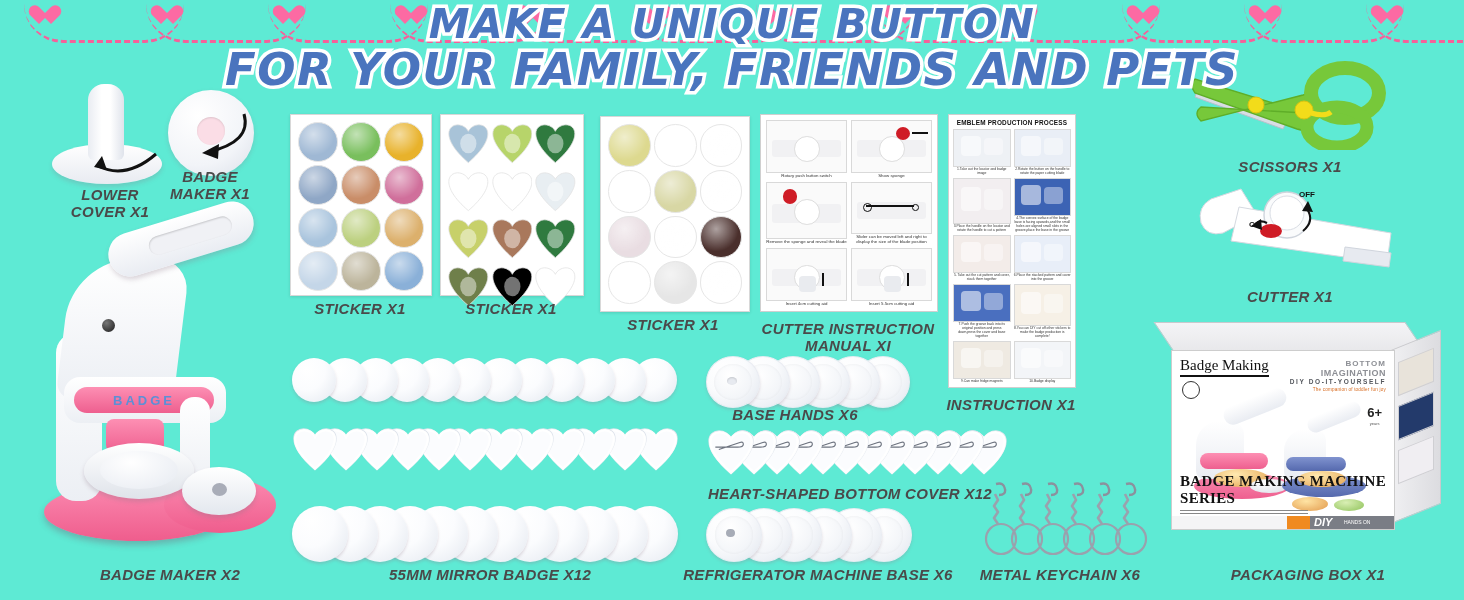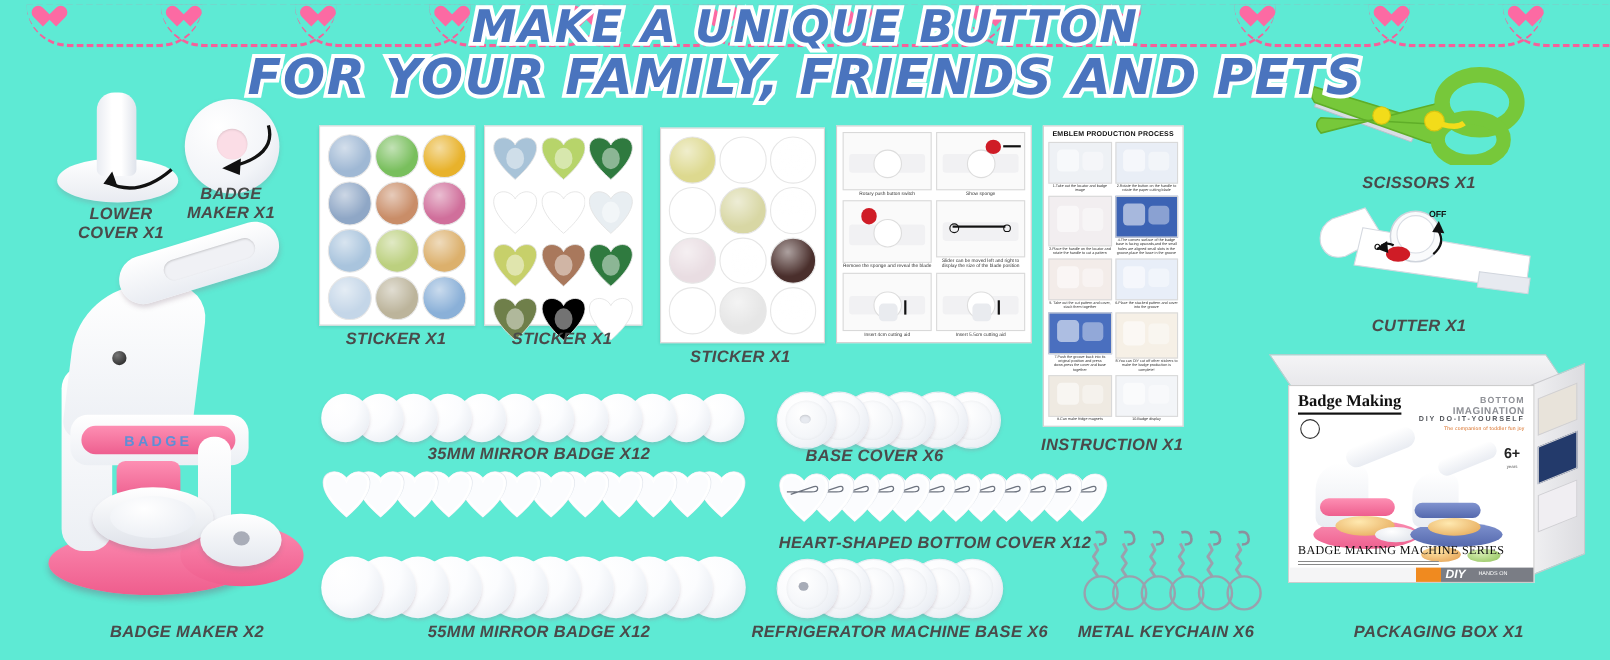--- a/index.html
+++ b/index.html
@@ -323,20 +323,22 @@
           <div class="pcell" style="flex: 1 1 0%; background: rgb(250, 250, 250);">
             <div style="position: absolute; left: 6%; top: 38%; width: 88%; height: 34%; background: rgb(241, 241, 243); border-radius: 3px;"></div>
             <div style="position: absolute; left: 34%; top: 30%; width: 30%; aspect-ratio: 1 / 1; border-radius: 50%; background: rgb(255, 255, 255); border: 1px solid rgb(221, 221, 221);"></div>
             <div style="position: absolute; left: 40%; top: 52%; width: 22%; height: 32%; border-radius: 4px; background: rgb(233, 235, 239);"></div>
             <div style="position: absolute; left: 70%; top: 46%; width: 2px; height: 26%; background: rgb(17, 17, 17);"></div>
           </div>
           <div class="pcap">Insert 5.5cm cutting aid</div>
         </div>
       </div>
     </div>
+  <div class="cap" style="left:755px;top:320px;width:186px;">CUTTER INSTRUCTION
+MANUAL XI</div>
 
   <div class="panelbox" id="instposter" style="left:948px;top:114px;width:126px;height:272px;">
     <div style="text-align:center;font-size:6.4px;font-weight:bold;color:#111;padding-top:4px;
                 letter-spacing:.2px;font-family:'Liberation Sans',sans-serif;">EMBLEM PRODUCTION PROCESS</div>
     <div class="pgrid" id="instgrid" style="left:4px;top:14px;right:4px;bottom:4px;grid-template-columns:1fr 1fr;gap:3px;">
         <div style="display: flex; flex-direction: column;">
           <div class="pcell" style="flex: 1 1 0%; min-height: 30px; background: rgb(238, 241, 245);">
             <div style="position: absolute; left: 12%; top: 18%; width: 36%; height: 54%; border-radius: 4px; background: rgba(255, 255, 255, 0.55);"></div>
             <div style="position: absolute; left: 54%; top: 22%; width: 34%; height: 48%; border-radius: 4px; background: rgba(255, 255, 255, 0.4);"></div>
           </div>
@@ -452,21 +454,20 @@
       <div class="it circlebadge" style="left: 248px; top: 0px; width: 44px; height: 44px; z-index: 4;"></div>
       <div class="it circlebadge" style="left: 217px; top: 0px; width: 44px; height: 44px; z-index: 5;"></div>
       <div class="it circlebadge" style="left: 186px; top: 0px; width: 44px; height: 44px; z-index: 6;"></div>
       <div class="it circlebadge" style="left: 155px; top: 0px; width: 44px; height: 44px; z-index: 7;"></div>
       <div class="it circlebadge" style="left: 124px; top: 0px; width: 44px; height: 44px; z-index: 8;"></div>
       <div class="it circlebadge" style="left: 93px; top: 0px; width: 44px; height: 44px; z-index: 9;"></div>
       <div class="it circlebadge" style="left: 62px; top: 0px; width: 44px; height: 44px; z-index: 10;"></div>
       <div class="it circlebadge" style="left: 31px; top: 0px; width: 44px; height: 44px; z-index: 11;"></div>
       <div class="it circlebadge" style="left: 0px; top: 0px; width: 44px; height: 44px; z-index: 12;"></div>
     </div>
-  <div class="cap" style="left:330px;top:404px;width:320px;">35MM MIRROR BADGE X12</div>
 
   <div class="row" id="rowlove" style="left:292px;top:428px;width:400px;height:46px;">
       <div class="it" style="left: 341px; top: 0px; width: 46px; height: 44px; z-index: 1;"><svg viewBox="0 0 100 100" width="100%" height="100%">
           <defs></defs>
           <path d="M50,95 C14,64 2,40 2,24 C2,9 13,2 24,2 C35,2 46,9 50,18 C54,9 65,2 76,2 C87,2 98,9 98,24 C98,40 86,64 50,95 Z" fill="#fbfcfe" stroke="#dfe4ec" stroke-width="2.5"></path>
           <path d="M50,95 C14,64 2,40 2,24 C2,9 13,2 24,2 C35,2 46,9 50,18 C54,9 65,2 76,2 C87,2 98,9 98,24 C98,40 86,64 50,95 Z" fill="none" stroke="rgba(255,255,255,.9)" stroke-width="6" transform="translate(3,3) scale(.94)"></path>
         </svg></div>
       <div class="it" style="left: 310px; top: 0px; width: 46px; height: 44px; z-index: 2;"><svg viewBox="0 0 100 100" width="100%" height="100%">
           <defs></defs>
           <path d="M50,95 C14,64 2,40 2,24 C2,9 13,2 24,2 C35,2 46,9 50,18 C54,9 65,2 76,2 C87,2 98,9 98,24 C98,40 86,64 50,95 Z" fill="#fbfcfe" stroke="#dfe4ec" stroke-width="2.5"></path>
@@ -554,21 +555,21 @@
         <div style="position: absolute; left: 14%; top: 14%; width: 72%; height: 72%; border-radius: 50%; background: radial-gradient(at 40% 32%, rgb(255, 255, 255), rgb(238, 241, 246)); box-shadow: rgba(0, 0, 0, 0.06) 0px 0px 3px inset;"></div>
       </div>
       <div class="it" style="left: 30px; top: 0px; width: 52px; height: 50px; border-radius: 50%; z-index: 5; background: radial-gradient(at 34% 26%, rgb(255, 255, 255) 0%, rgb(250, 251, 253) 44%, rgb(237, 240, 245) 74%, rgb(224, 229, 237) 100%); box-shadow: rgba(150, 130, 145, 0.28) 0px 2px 3px; border: 1px solid rgb(233, 236, 242);">
         <div style="position: absolute; left: 14%; top: 14%; width: 72%; height: 72%; border-radius: 50%; background: radial-gradient(at 40% 32%, rgb(255, 255, 255), rgb(238, 241, 246)); box-shadow: rgba(0, 0, 0, 0.06) 0px 0px 3px inset;"></div>
       </div>
       <div class="it" style="left: 0px; top: 0px; width: 52px; height: 50px; border-radius: 50%; z-index: 6; background: radial-gradient(at 34% 26%, rgb(255, 255, 255) 0%, rgb(250, 251, 253) 44%, rgb(237, 240, 245) 74%, rgb(224, 229, 237) 100%); box-shadow: rgba(150, 130, 145, 0.28) 0px 2px 3px; border: 1px solid rgb(233, 236, 242);">
         <div style="position: absolute; left: 14%; top: 14%; width: 72%; height: 72%; border-radius: 50%; background: radial-gradient(at 40% 32%, rgb(255, 255, 255), rgb(238, 241, 246)); box-shadow: rgba(0, 0, 0, 0.06) 0px 0px 3px inset;"></div>
         <div style="position: absolute; left: 38%; top: 40%; width: 20%; height: 16%; border-radius: 50%; background: rgb(231, 234, 240); box-shadow: rgba(0, 0, 0, 0.15) 0px 1px 2px inset;"></div>
       </div>
     </div>
-  <div class="cap" style="left:700px;top:406px;width:190px;">BASE COVER X6</div>
+  <div class="cap" style="left:700px;top:406px;width:190px;">BASE HANDS X6</div>
 
   <div class="row" id="rowheart" style="left:706px;top:430px;width:288px;height:48px;">
       <div class="it" style="left: 253px; top: 0px; width: 50px; height: 46px; z-index: 1;"><svg viewBox="0 0 100 100" width="100%" height="100%">
           <defs></defs>
           <path d="M50,95 C14,64 2,40 2,24 C2,9 13,2 24,2 C35,2 46,9 50,18 C54,9 65,2 76,2 C87,2 98,9 98,24 C98,40 86,64 50,95 Z" fill="#fbfcfe" stroke="#dfe4ec" stroke-width="2.5"></path>
           <path d="M50,95 C14,64 2,40 2,24 C2,9 13,2 24,2 C35,2 46,9 50,18 C54,9 65,2 76,2 C87,2 98,9 98,24 C98,40 86,64 50,95 Z" fill="none" stroke="rgba(255,255,255,.9)" stroke-width="6" transform="translate(3,3) scale(.94)"></path>
         </svg><svg viewBox="0 0 60 20" style="position:absolute;left:14%;top:22%;width:70%;height:26%;">
           <path d="M4 12 L42 12 Q52 12 52 7 Q52 2 46 4 L10 16" stroke="#6d737f" stroke-width="2" fill="none"></path>
         </svg></div>
       <div class="it" style="left: 230px; top: 0px; width: 50px; height: 46px; z-index: 2;"><svg viewBox="0 0 100 100" width="100%" height="100%">
@@ -717,21 +718,21 @@
     <div style="position:absolute;left:224px;top:28px;width:48px;height:172px;
          background:linear-gradient(90deg,#f0f0f2,#dcdce0);border:1px solid #c9c9cd;
          transform:skewY(-22deg);transform-origin:top left;">
       <div style="position:absolute;left:6px;top:14px;width:34px;height:32px;background:#e8e3da;border:1px solid #cfcfd3;"></div>
       <div style="position:absolute;left:6px;top:58px;width:34px;height:32px;background:#233a6b;border:1px solid #cfcfd3;"></div>
       <div style="position:absolute;left:6px;top:102px;width:34px;height:32px;background:#f0eef2;border:1px solid #cfcfd3;"></div>
     </div>
 
     <div class="boxface" style="left:4px;top:28px;width:222px;height:178px;">
       <div style="position:absolute;left:8px;top:6px;font-family:'Liberation Serif',serif;
-                  font-weight:bold;font-size:15px;color:#111;border-bottom:2px solid #111;
+                  font-weight:normal;font-size:15px;color:#111;border-bottom:2px solid #111;
                   padding-bottom:1px;">Badge Making</div>
       <div style="position:absolute;left:10px;top:30px;width:16px;height:16px;border-radius:50%;
                   border:1.5px solid #333;"></div>
       <div style="position:absolute;right:8px;top:8px;text-align:right;">
         <div style="font-size:8px;font-weight:bold;color:#8d8f95;letter-spacing:1px;">BOTTOM</div>
         <div style="font-size:9px;font-weight:bold;color:#8d8f95;letter-spacing:.5px;">IMAGINATION</div>
         <div style="font-size:6.5px;font-weight:bold;color:#55585e;letter-spacing:1.6px;">DIY DO-IT-YOURSELF</div>
         <div style="font-size:4.6px;color:#d86a1e;letter-spacing:.2px;margin-top:2px;">The companion of toddler fun joy</div>
       </div>
       <div style="position:absolute;right:12px;top:52px;text-align:center;">
@@ -764,21 +765,21 @@
              background:linear-gradient(180deg,#8093cf,#5569ae);"></div>
         <div style="position:absolute;left:22px;top:62px;width:48px;height:16px;border-radius:50%;
              background:radial-gradient(ellipse at 40% 30%,#ffe9b0,#e3a24f);"></div>
       </div>
       <div style="position:absolute;left:120px;top:146px;width:36px;height:14px;border-radius:50%;
            background:radial-gradient(ellipse at 40% 30%,#ffe4a4,#e29a4c);"></div>
       <div style="position:absolute;left:162px;top:148px;width:30px;height:12px;border-radius:50%;
            background:radial-gradient(ellipse at 40% 30%,#d9efb4,#8fc25a);"></div>
 
       <div style="position:absolute;left:8px;bottom:22px;font-family:'Liberation Serif',serif;
-                  font-weight:normal;font-size:11px;color:#111;letter-spacing:.3px;">BADGE MAKING MACHINE SERIES</div>
+                  font-weight:bold;font-size:15px;color:#111;letter-spacing:.3px;">BADGE MAKING MACHINE SERIES</div>
       <div style="position:absolute;left:8px;bottom:14px;width:128px;height:5px;
            background:repeating-linear-gradient(180deg,#888 0 1px,transparent 1px 3px);"></div>
       <div style="position:absolute;left:0;bottom:0;width:222px;height:13px;
            background:linear-gradient(90deg,#f5f5f6 0 52%,#f08a1f 52% 62%,#7a7d85 62% 100%);">
         <span style="position:absolute;left:142px;top:0px;font-size:11px;font-weight:bold;color:#fff;
                      font-style:italic;">DIY</span>
         <span style="position:absolute;left:172px;top:3px;font-size:5px;color:#fff;">HANDS ON</span>
       </div>
     </div>
   </div>

